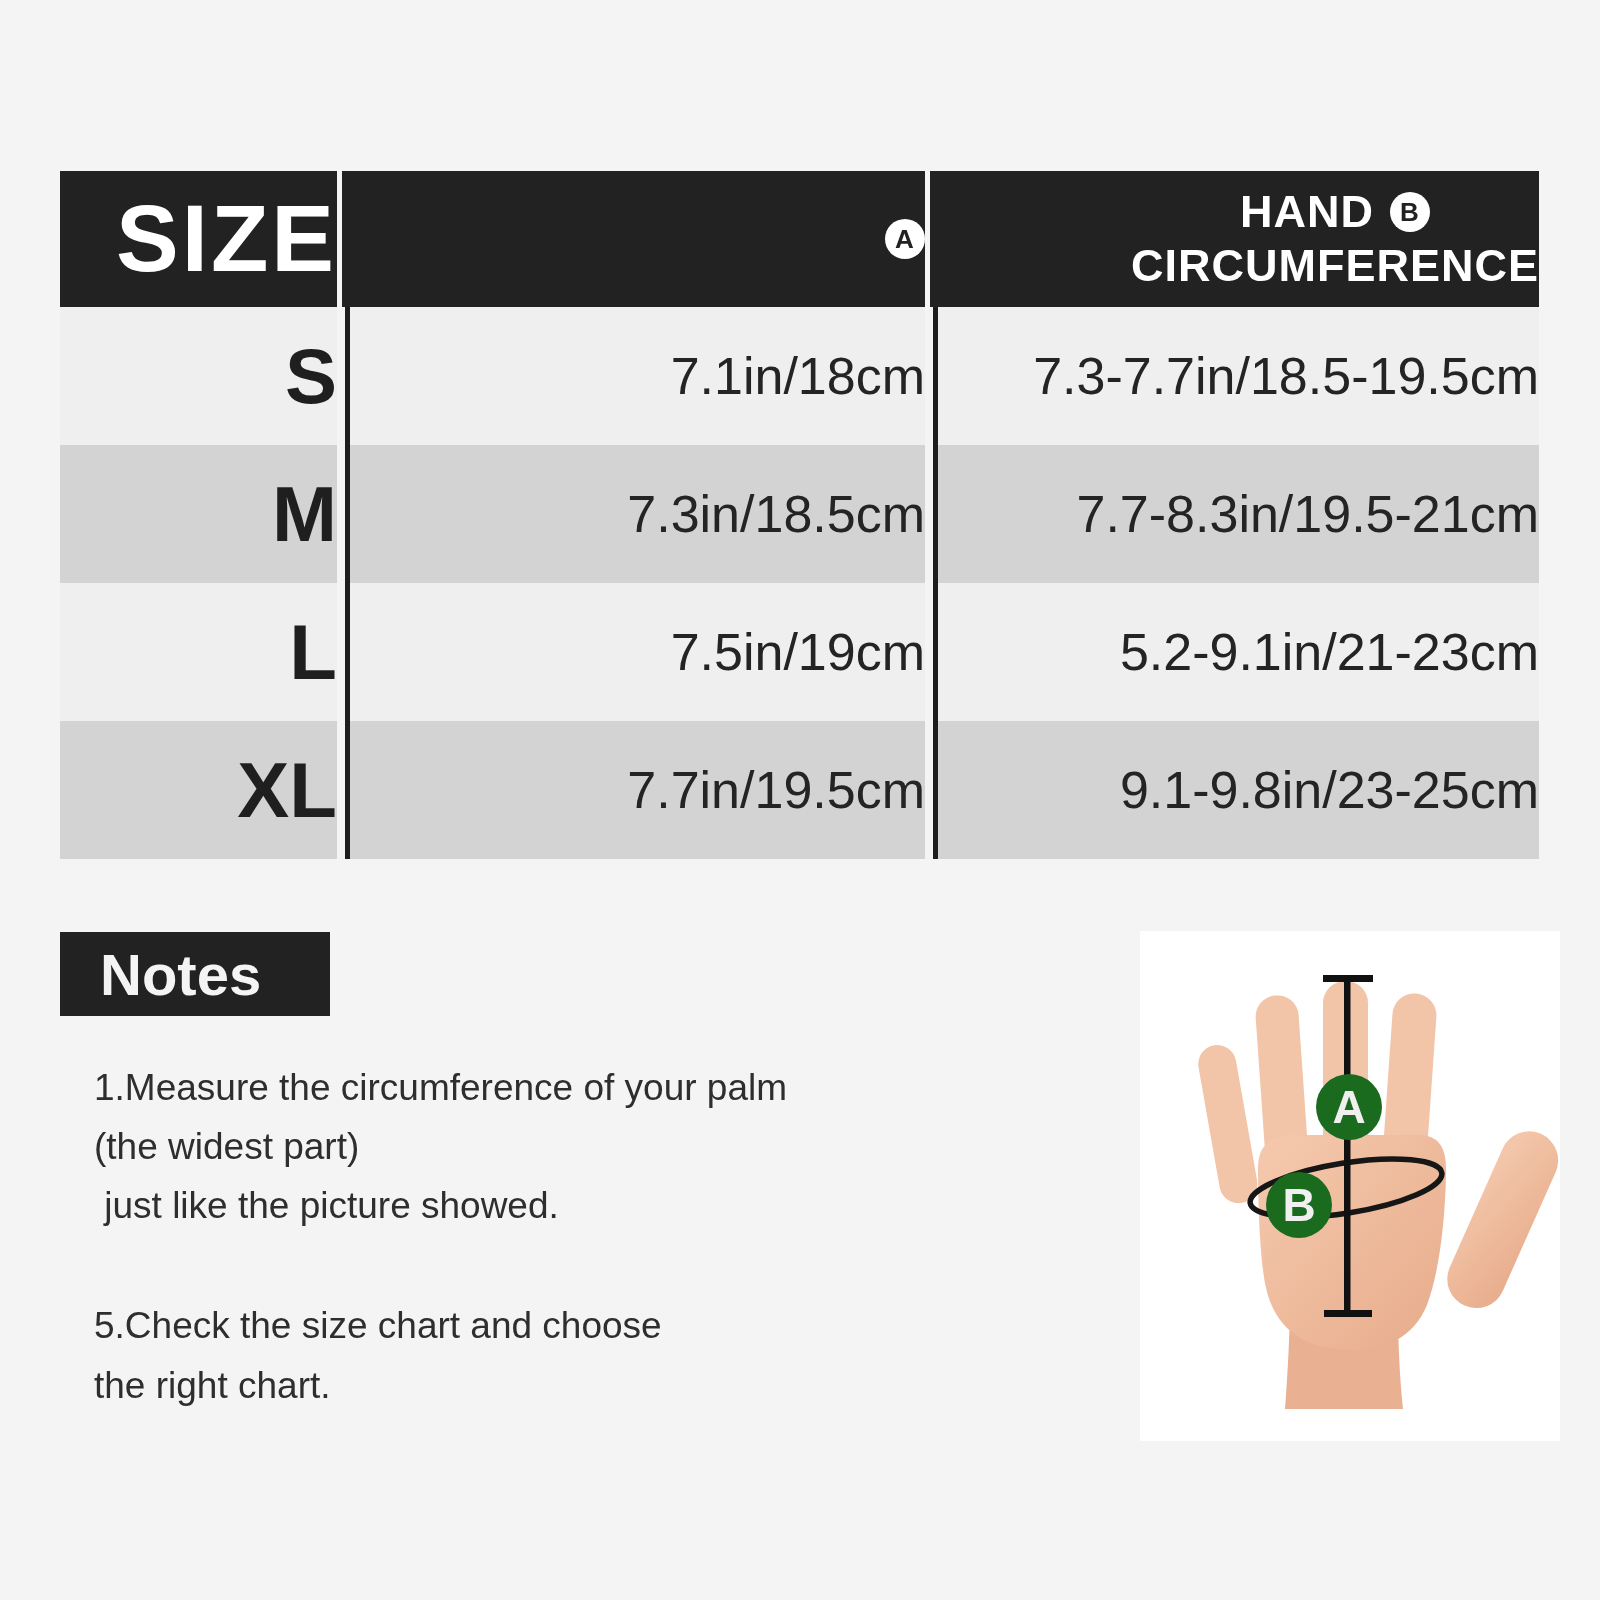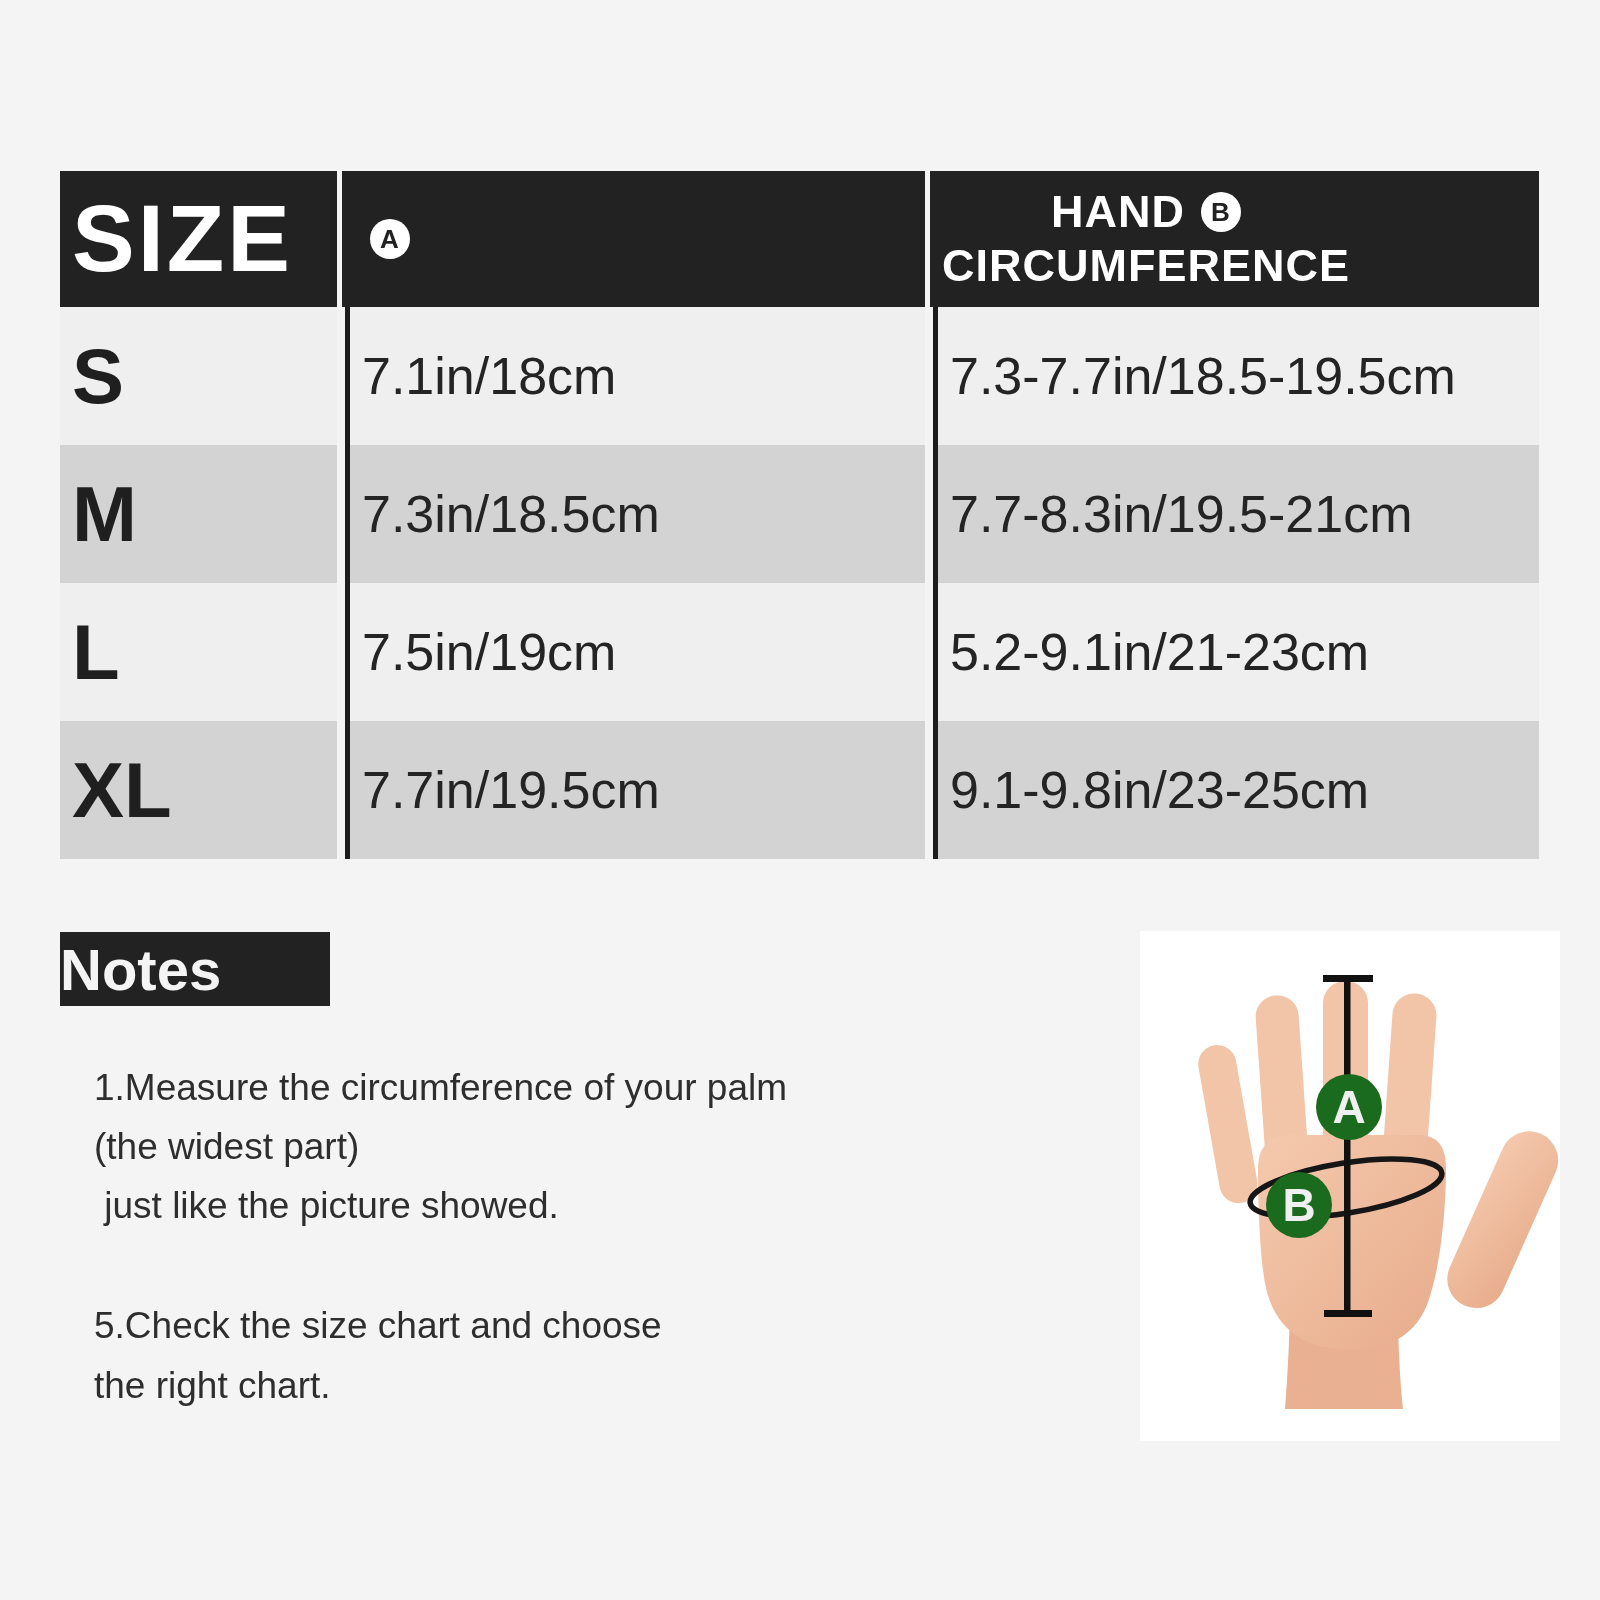--- a/index.html
+++ b/index.html
@@ -6,40 +6,40 @@
   body{width:1600px;height:1600px;overflow:hidden;font-family:"Liberation Sans",sans-serif;}
   .stage{position:relative;width:1600px;height:1600px;background:#f4f4f4;}
 
   
   .size-table{
     position:absolute;left:60px;top:171px;
     display:grid;
     grid-template-columns:277px 588px 614px;
     grid-template-rows:136px 138px 138px 138px 138px;
   }
-  .cell{display:flex;align-items:center;justify-content:flex-start;box-sizing:border-box;padding-left:12px;}
+  .cell{display:flex;align-items:center;justify-content:flex-end;box-sizing:border-box;}
   .th{background:#222222;color:#ffffff;}
   .sep-light{border-left:5px solid #f4f4f4;}
   .sep-dark{border-left:5px solid #1d1d1d;}
   .row-light{background:#efefef;}
   .row-dark{background:#d3d3d3;}
   .h-size{font-size:94px;font-weight:bold;letter-spacing:3px;}
   .h-col{font-size:45px;font-weight:bold;letter-spacing:1px;line-height:54px;}
   .th-stack{display:flex;flex-direction:column;align-items:center;}
   .th-line{display:flex;align-items:center;justify-content:center;}
   .badge{display:inline-flex;align-items:center;justify-content:center;
     width:40px;height:40px;border-radius:50%;background:#ffffff;color:#222222;
     font-size:26px;font-weight:bold;margin-left:16px;flex:0 0 auto;}
   .cell-size{font-size:78px;font-weight:bold;color:#1f1f1f;}
   .cell-val{font-size:52px;color:#242424;margin-left:8px;}
 
   
-  .notes-box{position:absolute;left:60px;top:932px;width:270px;height:74px;
+  .notes-box{position:absolute;left:60px;top:932px;width:270px;height:84px;
     background:#222222;color:#f4f4f4;display:flex;align-items:center;
-    font-size:58px;font-weight:bold;box-sizing:border-box;}
+    font-size:58px;font-weight:bold;padding-left:40px;box-sizing:border-box;}
   .note-para{position:absolute;left:74px;color:#2e2e2e;font-size:37px;line-height:59px;}
   .note-1{top:1058px;}
   .note-2{top:1296px;line-height:60px;}
   .note-line{white-space:pre;margin-left:20px;}
 
   
   .hand-card{position:absolute;left:1140px;top:931px;width:420px;height:510px;}
 </style>
 </head>
 <body>

